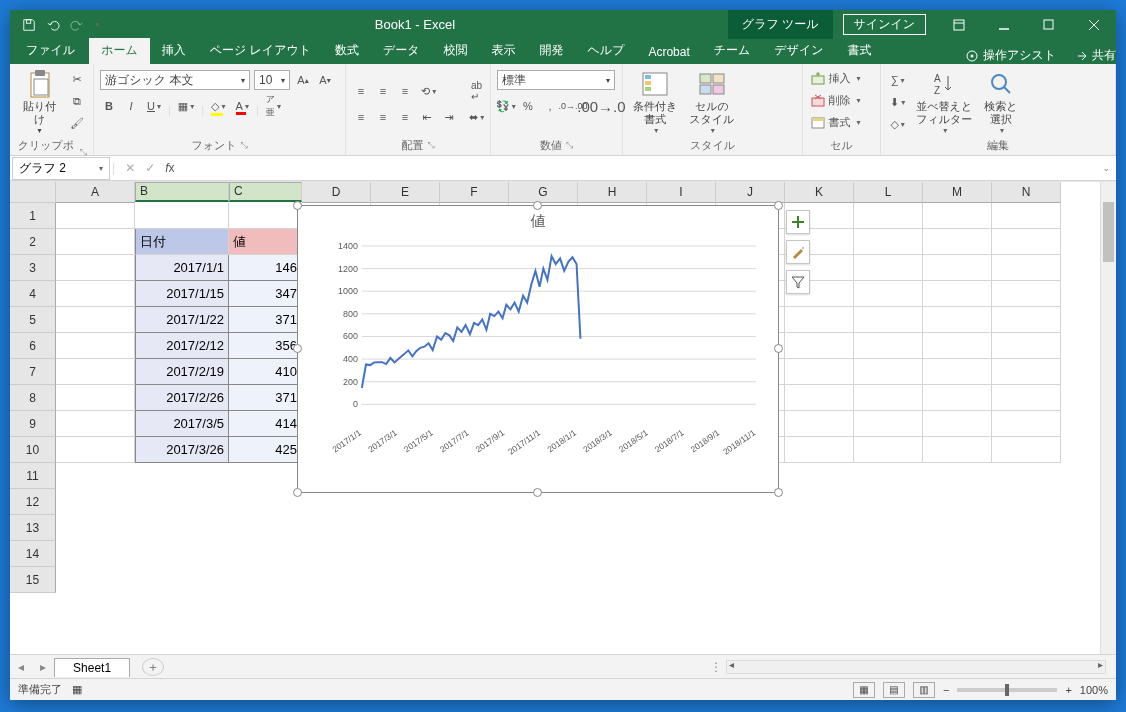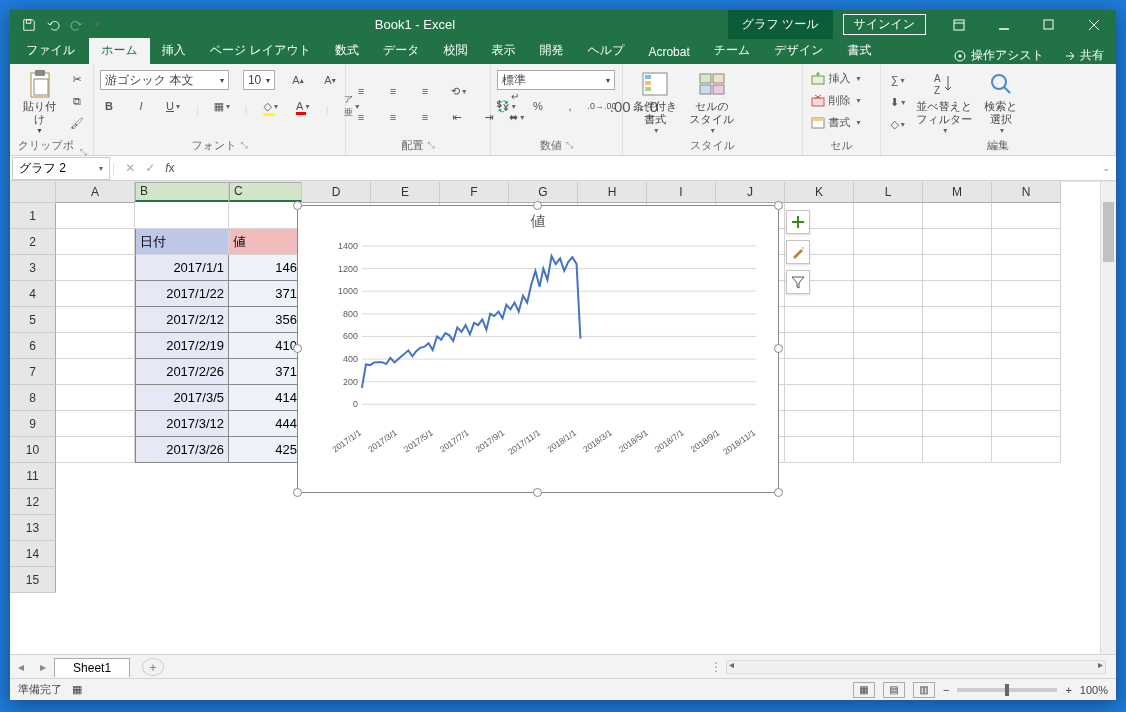--- a/index.html
+++ b/index.html
@@ -15,32 +15,32 @@
   .contextual { background: #0b5d38; padding: 0 14px; height: 100%; display: flex; align-items: center; font-size: 12px; }
   .signin { border: 1px solid #fff; padding: 1px 10px; margin: 0 10px; font-size: 12px; cursor: pointer; }
   .winbtn { width: 45px; height: 100%; display: flex; align-items: center; justify-content: center; cursor: pointer; }
   .winbtn svg { stroke: #fff; fill: none; }
 
   
   .tabs { height: 25px; background: #217346; display: flex; align-items: flex-end; padding-left: 4px; }
   .tab { color: #fff; font-size: 12px; padding: 4px 12px 5px; cursor: pointer; }
   .tab.active { background: #f3f3f3; color: #217346; }
   .tab.file { margin-right: 2px; }
-  .tabs-right { margin-left: auto; display: flex; align-items: flex-start; color: #fff; padding-right: 12px; gap: 18px; margin-top: 28px; }
+  .tabs-right { margin-left: auto; display: flex; align-items: flex-start; color: #fff; padding-right: 0; gap: 18px; margin-top: 28px; }
   .tell { display: flex; align-items: center; gap: 4px; font-size: 12px; }
   .share { display: flex; align-items: center; gap: 4px; font-size: 12px; }
 
   
   .ribbon { height: 92px; background: #f3f3f3; border-bottom: 1px solid #d4d4d4; display: flex; font-size: 11px; color: #444; }
   .group { border-right: 1px solid #e1e1e1; display: flex; flex-direction: column; padding: 2px 6px 0; }
   .group-body { flex: 1; display: flex; align-items: center; gap: 4px; }
   .group-label { text-align: center; font-size: 11px; color: #666; padding-bottom: 2px; display:flex; justify-content:center; align-items:center; gap:4px;}
   .glauncher { font-size:9px; color:#888;}
   .stack { display: flex; flex-direction: column; gap: 2px; }
-  .row { display: flex; align-items: flex-end; gap: 14px; }
+  .row { display: flex; align-items: flex-end; gap: 4px; }
   .rbtn { padding: 2px 3px; cursor: pointer; display: flex; align-items: center; justify-content: center; min-width: 18px; height: 20px; color:#555;}
   .sel { border:1px solid #ababab; background:#fff; height:20px; display:flex; align-items:center; padding:0 4px; font-size:12px;}
   .bigbtn { display:flex; flex-direction:column; align-items:center; justify-content:center; padding:2px 4px; cursor:pointer; font-size:11px; line-height:1.2; text-align:center; }
   .bigbtn .ic { width:32px; height:32px; display:flex; align-items:center; justify-content:center; }
   .dd::after { content:"▾"; font-size:8px; margin-left:2px; color:#666;}
 
   
   .fbar { height: 25px; border-bottom:1px solid #d4d4d4; display:flex; align-items:center; font-size:12px; background:#fff;}
   .namebox { width:98px; border:1px solid #ccc; margin:2px; padding:2px 6px; display:flex; justify-content:space-between; align-items:center; }
   .fxbtns { display:flex; gap:10px; padding:0 10px; color:#aaa;}
@@ -494,20 +494,36 @@
           <div class="cell" style="width: 69px;"></div>
           <div class="cell" style="width: 69px;"></div>
           <div class="cell" style="width: 69px;"></div>
           <div class="cell" style="width: 69px;"></div>
           <div class="cell" style="width: 69px;"></div>
           <div class="cell" style="width: 69px;"></div>
           <div class="cell" style="width: 69px;"></div>
         </div>
         <div class="row-cells">
           <div class="cell" style="width: 79px;"></div>
+          <div class="cell dcol r first-b" style="width: 94px;">2017/1/15</div>
+          <div class="cell vcol r" style="width: 73px;">347</div>
+          <div class="cell" style="width: 69px;"></div>
+          <div class="cell" style="width: 69px;"></div>
+          <div class="cell" style="width: 69px;"></div>
+          <div class="cell" style="width: 69px;"></div>
+          <div class="cell" style="width: 69px;"></div>
+          <div class="cell" style="width: 69px;"></div>
+          <div class="cell" style="width: 69px;"></div>
+          <div class="cell" style="width: 69px;"></div>
+          <div class="cell" style="width: 69px;"></div>
+          <div class="cell" style="width: 69px;"></div>
+          <div class="cell" style="width: 69px;"></div>
+        </div>
+        <div class="row-cells">
+          <div class="cell" style="width: 79px;"></div>
           <div class="cell dcol r first-b" style="width: 94px;">2017/1/22</div>
           <div class="cell vcol r" style="width: 73px;">371</div>
           <div class="cell" style="width: 69px;"></div>
           <div class="cell" style="width: 69px;"></div>
           <div class="cell" style="width: 69px;"></div>
           <div class="cell" style="width: 69px;"></div>
           <div class="cell" style="width: 69px;"></div>
           <div class="cell" style="width: 69px;"></div>
           <div class="cell" style="width: 69px;"></div>
           <div class="cell" style="width: 69px;"></div>
@@ -560,36 +576,20 @@
           <div class="cell" style="width: 69px;"></div>
           <div class="cell" style="width: 69px;"></div>
           <div class="cell" style="width: 69px;"></div>
           <div class="cell" style="width: 69px;"></div>
           <div class="cell" style="width: 69px;"></div>
         </div>
         <div class="row-cells">
           <div class="cell" style="width: 79px;"></div>
           <div class="cell dcol r first-b" style="width: 94px;">2017/3/5</div>
           <div class="cell vcol r" style="width: 73px; text-align: right;">414</div>
-          <div class="cell" style="width: 69px;"></div>
-          <div class="cell" style="width: 69px;"></div>
-          <div class="cell" style="width: 69px;"></div>
-          <div class="cell" style="width: 69px;"></div>
-          <div class="cell" style="width: 69px;"></div>
-          <div class="cell" style="width: 69px;"></div>
-          <div class="cell" style="width: 69px;"></div>
-          <div class="cell" style="width: 69px;"></div>
-          <div class="cell" style="width: 69px;"></div>
-          <div class="cell" style="width: 69px;"></div>
-          <div class="cell" style="width: 69px;"></div>
-        </div>
-        <div class="row-cells">
-          <div class="cell" style="width: 79px;"></div>
-          <div class="cell dcol r first-b" style="width: 94px;">2017/3/12</div>
-          <div class="cell vcol r" style="width: 73px;">444</div>
           <div class="cell" style="width: 69px;"></div>
           <div class="cell" style="width: 69px;"></div>
           <div class="cell" style="width: 69px;"></div>
           <div class="cell" style="width: 69px;"></div>
           <div class="cell" style="width: 69px;"></div>
           <div class="cell" style="width: 69px;"></div>
           <div class="cell" style="width: 69px;"></div>
           <div class="cell" style="width: 69px;"></div>
           <div class="cell" style="width: 69px;"></div>
           <div class="cell" style="width: 69px;"></div>

